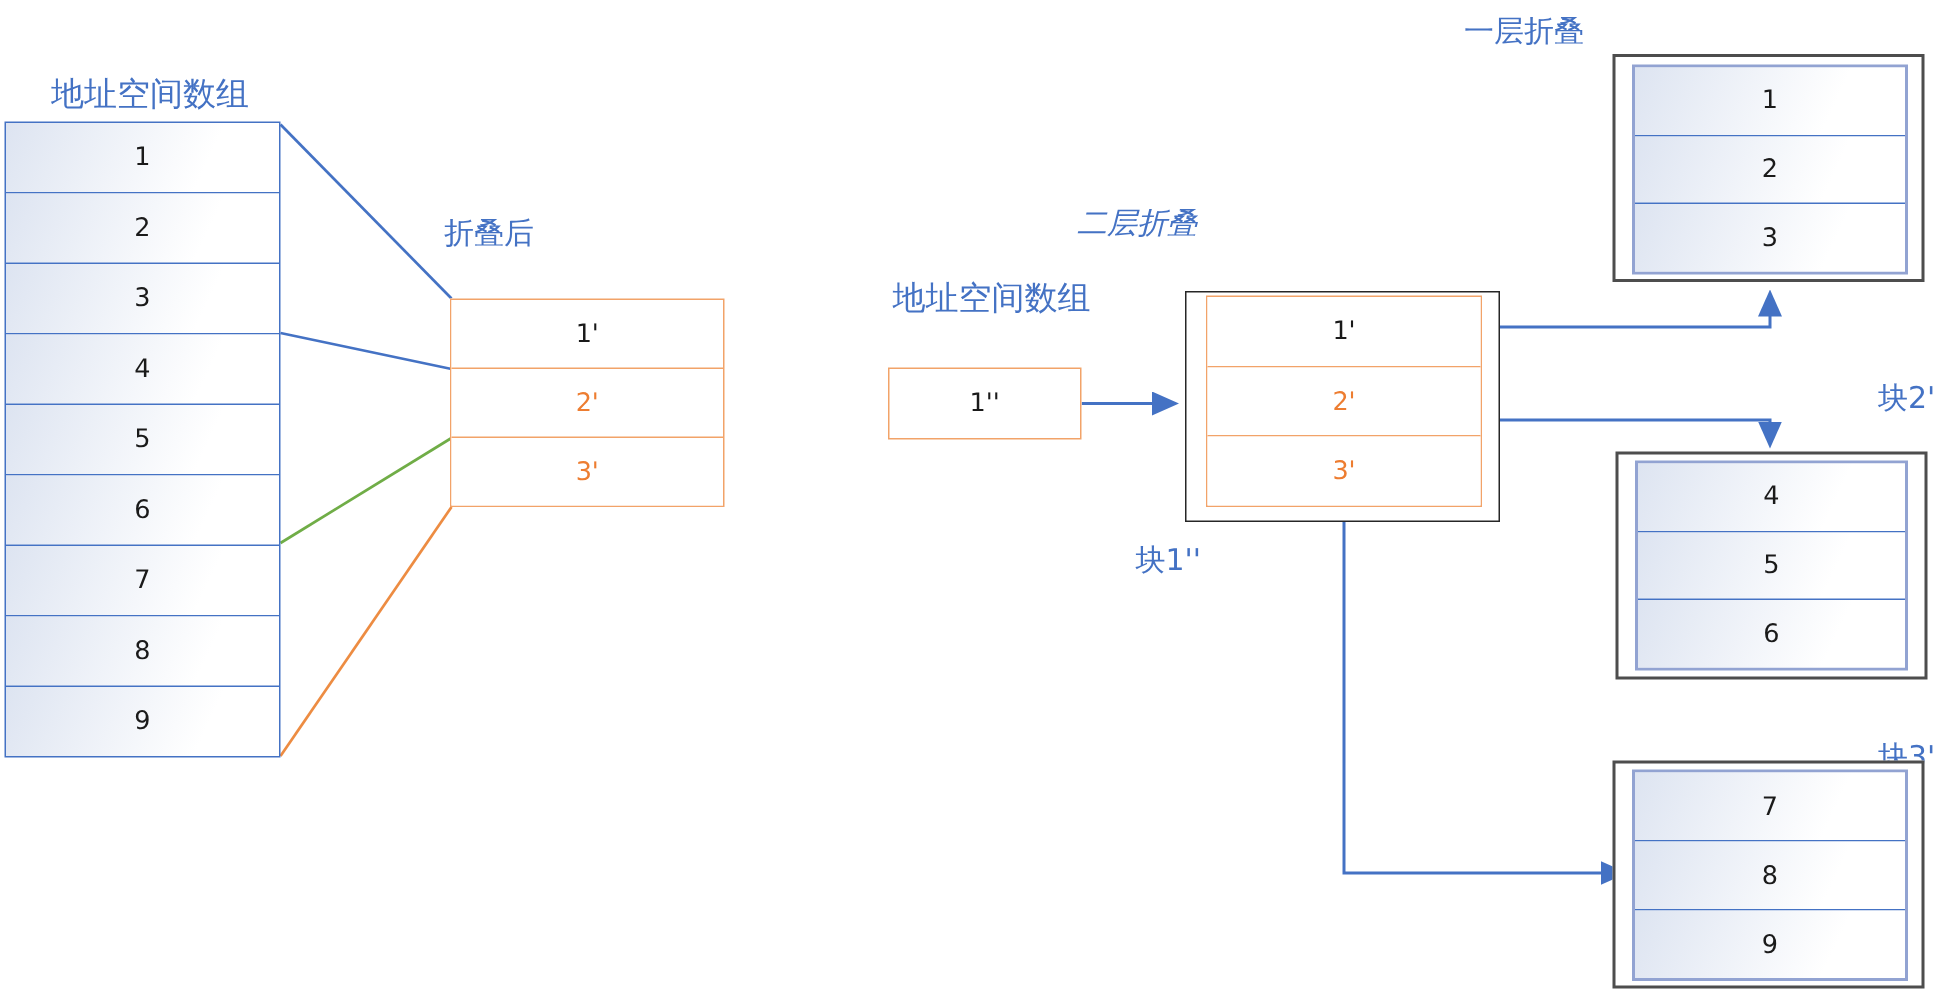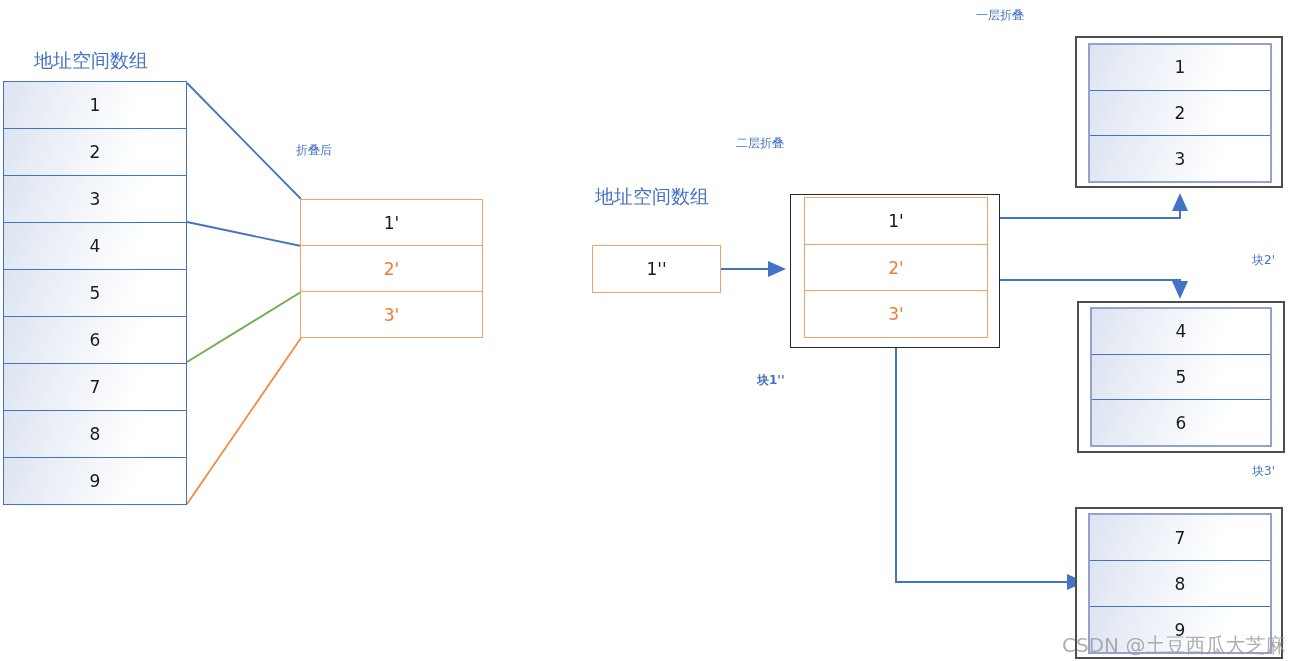--- a/index.html
+++ b/index.html
@@ -2,22 +2,22 @@
 <html style="--blue: #4472C4; --inner-blue: #92A3D2; --label-blue: #4472C4; --orange-border: #F2A369; --orange-line: #ED8C42; --orange-text: #ED7D31; --green: #70AD47; --dark-border: #262626; --gray-border: #4d4d4d; --watermark-gray: #9b9b9b;"><head>
 <meta charset="utf-8">
 <style>
   html,body{margin:0;padding:0;background:#ffffff;}
   #canvas{
     position:relative;width:1302px;height:661px;overflow:hidden;
     font-family:"DejaVu Sans","Liberation Sans",sans-serif;
     background:#ffffff;
   }
   .abs{position:absolute;}
-  .lbl{color:var(--label-blue);font-size:12px;white-space:nowrap;}
-  .lbl-sm{color:var(--label-blue);font-size:19px;white-space:nowrap;}
+  .lbl{color:var(--label-blue);font-size:20px;white-space:nowrap;}
+  .lbl-sm{color:var(--label-blue);font-size:22px;white-space:nowrap;}
 
   
   .stack{display:flex;flex-direction:column;box-sizing:border-box;}
   .blue-stack{border:1.6px solid var(--blue);}
   .blue-stack .cell{
     flex:1;display:flex;align-items:center;justify-content:center;
     font-size:17px;color:#1a1a1a;
     background:linear-gradient(115deg,#dde4f1 0%,#ffffff 72%);
     border-bottom:1.6px solid var(--blue);box-sizing:border-box;
   }
@@ -98,54 +98,53 @@
   </div>
 
   <div class="abs lbl" style="left:296px;top:142px;">折叠后</div>
 
   <div class="abs stack orange-stack" style="left:300px;top:199px;width:183px;height:139px;">
     <div class="cell">1'</div>
     <div class="cell orange-text">2'</div>
     <div class="cell orange-text">3'</div>
   </div>
 
-  <div class="abs lbl" style="left:736px;top:135px;">二层折叠</div>
+  <div class="abs lbl" style="left:718px;top:135px;font-style:italic;">二层折叠</div>
   <div class="abs lbl-sm" style="left:595px;top:184px;">地址空间数组</div>
 
   <div class="abs single-cell" style="left:592px;top:245px;width:129px;height:48px;">1''</div>
 
   <div class="abs frame-dark" style="left:790px;top:194px;width:210px;height:154px;"></div>
   <div class="abs stack orange-stack" style="left:804px;top:197px;width:184px;height:141px;">
     <div class="cell">1'</div>
     <div class="cell orange-text">2'</div>
     <div class="cell orange-text">3'</div>
   </div>
-  <div class="abs lbl" style="left:757px;top:372px;font-weight:bold;">块1''</div>
+  <div class="abs lbl" style="left:757px;top:360px;">块1''</div>
 
   <div class="abs lbl" style="left:976px;top:7px;">一层折叠</div>
 
   <div class="abs lbl" style="left:1328px;top:7px;">块1'</div>
   <div class="abs frame-gray" style="left:1075px;top:36px;width:208px;height:152px;"></div>
   <div class="abs stack blue-stack periwinkle" style="left:1088px;top:43px;width:184px;height:140px;">
     <div class="cell">1</div>
     <div class="cell">2</div>
     <div class="cell">3</div>
   </div>
 
   <div class="abs lbl" style="left:1252px;top:252px;">块2'</div>
   <div class="abs frame-gray" style="left:1077px;top:301px;width:208px;height:152px;"></div>
   <div class="abs stack blue-stack periwinkle" style="left:1090px;top:307px;width:182px;height:140px;">
     <div class="cell">4</div>
     <div class="cell">5</div>
     <div class="cell">6</div>
   </div>
 
-  <div class="abs lbl" style="left:1252px;top:463px;">块3'</div>
+  <div class="abs lbl" style="left:1252px;top:491px;">块3'</div>
   <div class="abs frame-gray" style="left:1075px;top:507px;width:208px;height:152px;"></div>
   <div class="abs stack blue-stack periwinkle" style="left:1088px;top:513px;width:184px;height:141px;">
     <div class="cell">7</div>
     <div class="cell">8</div>
     <div class="cell">9</div>
   </div>
 
-  <div class="abs watermark" style="left:1062px;top:632px;">CSDN @土豆西瓜大芝麻</div>
 
 </div>
 
 </body></html>

